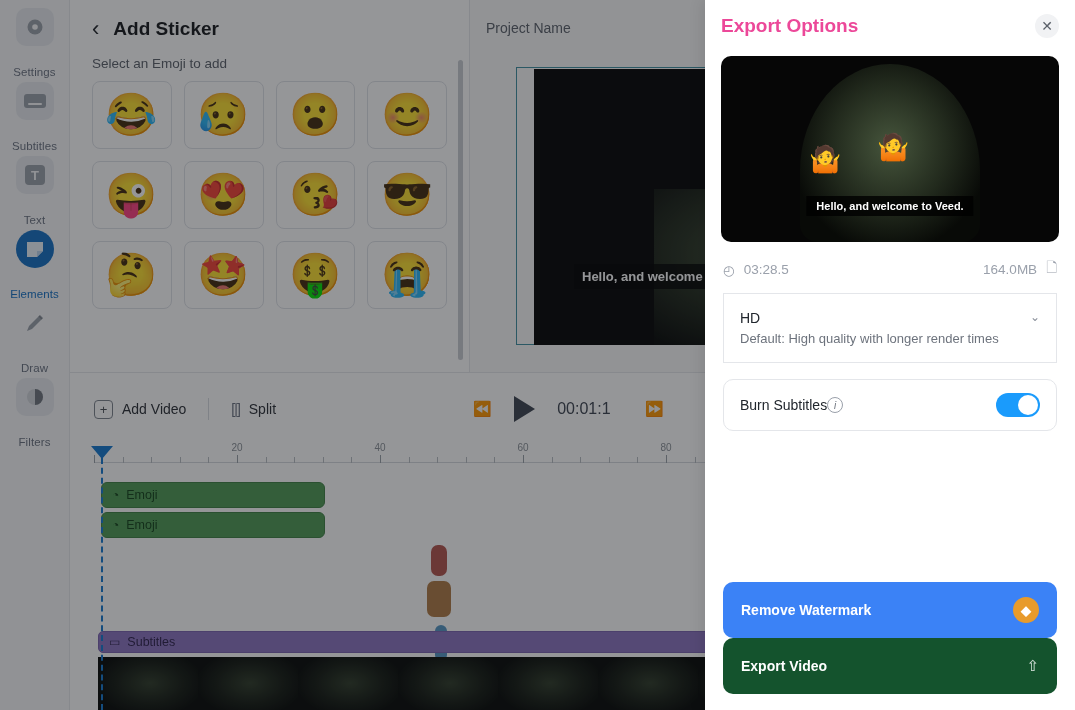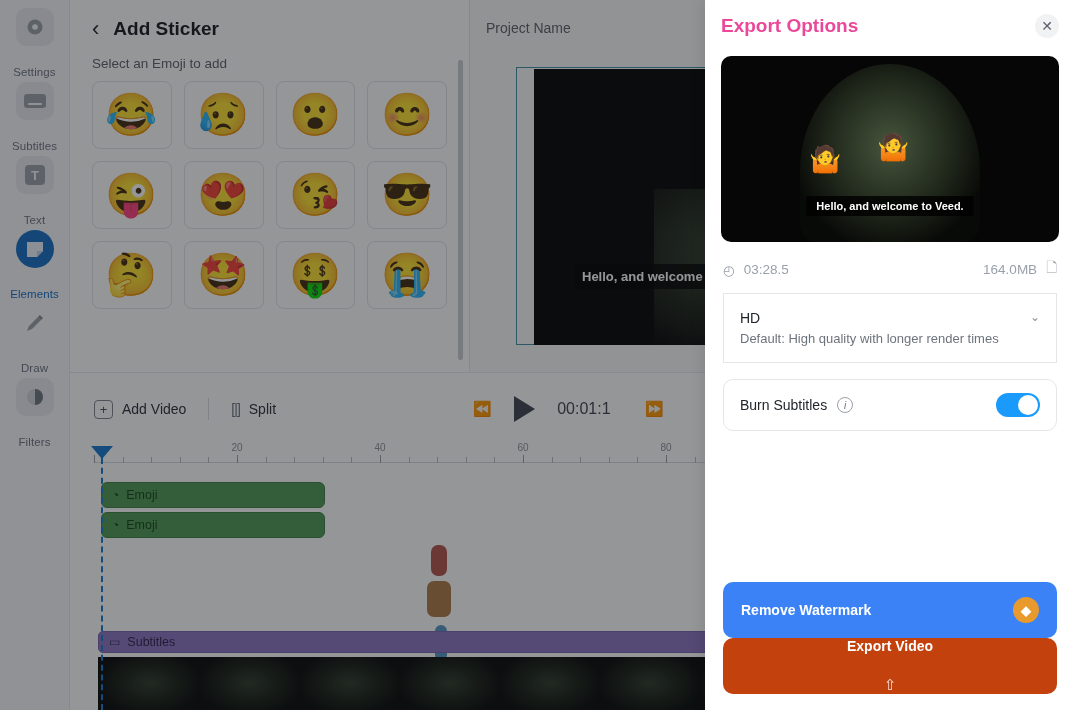--- a/index.html
+++ b/index.html
@@ -232,21 +232,21 @@
   }
   .card-title { font-size: 14px; color: #21262d; margin-bottom: 5px; }
   .card-desc { font-size: 13px; color: #6d737d; }
   .chev { position: absolute; right: 16px; top: 16px; color: #8b919b; font-size: 12px; }
 
   .row-card {
     margin: 16px 18px 0 18px; border: 1px solid #e4e6ea; border-radius: 10px;
     padding: 0 16px; height: 52px;
     display: flex; align-items: center; justify-content: space-between;
   }
-  .row-left { display: flex; align-items: flex-end; gap: 10px; }
+  .row-left { display: flex; align-items: flex-end; }
   .row-label { font-size: 14px; color: #21262d; }
   .info-ico {
     width: 16px; height: 16px; border-radius: 50%; border: 1px solid #9aa0aa;
     display: flex; align-items: center; justify-content: center;
     font-size: 10px; color: #6d737d; font-style: italic; cursor: pointer;
   }
   .toggle {
     width: 44px; height: 24px; border-radius: 13px; background: #1a9bfc;
     position: relative; cursor: pointer;
   }
@@ -259,21 +259,21 @@
   .big-btn {
     height: 56px; border-radius: 10px; display: flex; align-items: center;
     justify-content: space-between; padding: 0 18px; cursor: pointer;
     font-size: 14px; font-weight: 700; color: #ffffff;
   }
   .btn-watermark { background: #3b82f6; margin-bottom: 0; }
   .wm-badge {
     width: 26px; height: 26px; border-radius: 50%; background: #e89b2c;
     display: flex; align-items: center; justify-content: center; font-size: 13px;
   }
-  .btn-export { background: #c2410c; flex-direction: column; }
+  .btn-export { background: #14532d; }
   .up-ico { font-size: 15px; font-weight: 400; opacity: .85; }
 </style>
 </head>
 <body>
 
 <div id="app">
 
   <div class="editor">
 
     <div class="rail">

